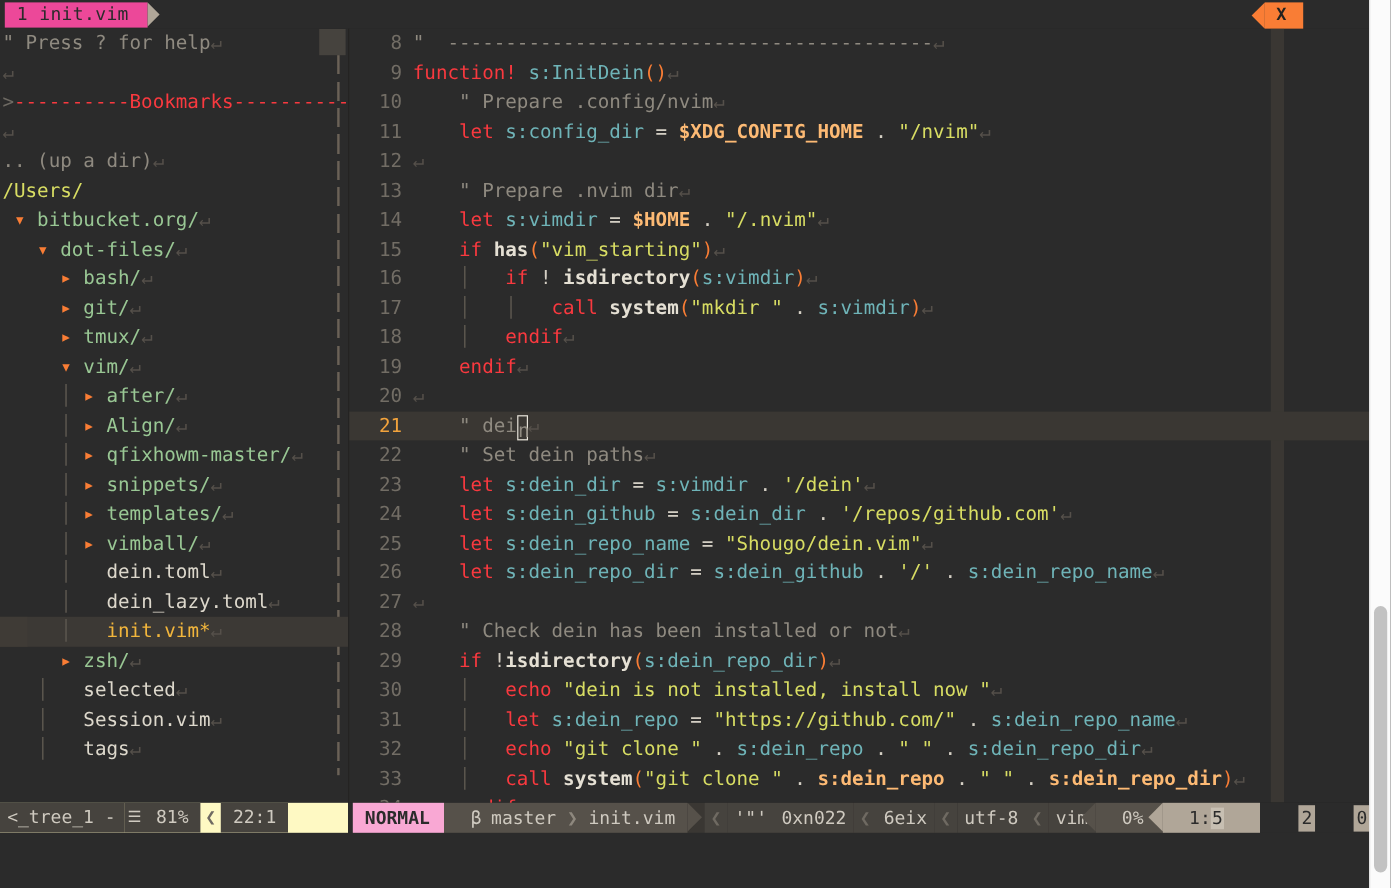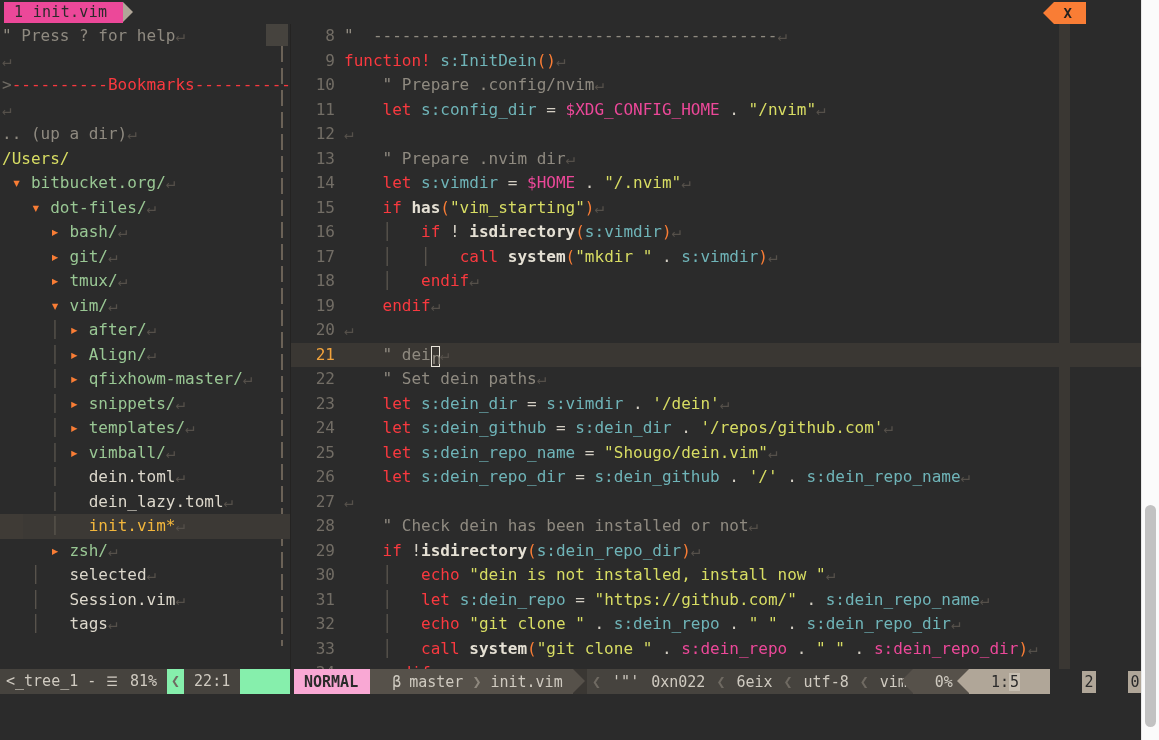--- a/index.html
+++ b/index.html
@@ -175,21 +175,21 @@
   .lno {
     display: inline-block;
     width: 44px;
     text-align: right;
     color: #726d65;
     padding-right: 9px;
   }
   .cline.cur .lno { color: #f2a33c; font-weight: normal; }
   .k-stmt   { color: #f9393f; }
   .k-ident  { color: #6fb4b8; }
-  .k-var    { color: #ec4899; font-weight: normal; margin-top: 36px; }
+  .k-var    { color: #fdba74; font-weight: bold; margin-top: 36px; }
   .k-str    { color: #d8dd63; }
   .k-paren  { color: #f97d35; }
   .k-bi     { color: #e5e0d4; font-weight: bold; }
   .k-cmt    { color: #8f8a80; }
   .k-plain  { color: #d4cfc4; }
   .k-guide  { color: #5c574f; }
   .caret {
     display: inline-block;
     width: 9px;
     border: 1px solid #e8e4da;
@@ -204,21 +204,21 @@
     top: 669px; left: 0;
     width: 1142px; height: 25px;
     display: flex;
     font-size: 15px;
     background: #2b2b2b;
   }
   .sl-left {
     display: flex;
     width: 290px;
     height: 25px;
-    background: #86efac;
+    background: #fef9c3;
     overflow: hidden;
     flex: 0 0 290px;
   }
   .sl-seg {
     display: flex;
     align-items: center;
     height: 25px;
     white-space: pre;
     line-height: 25px;
   }

